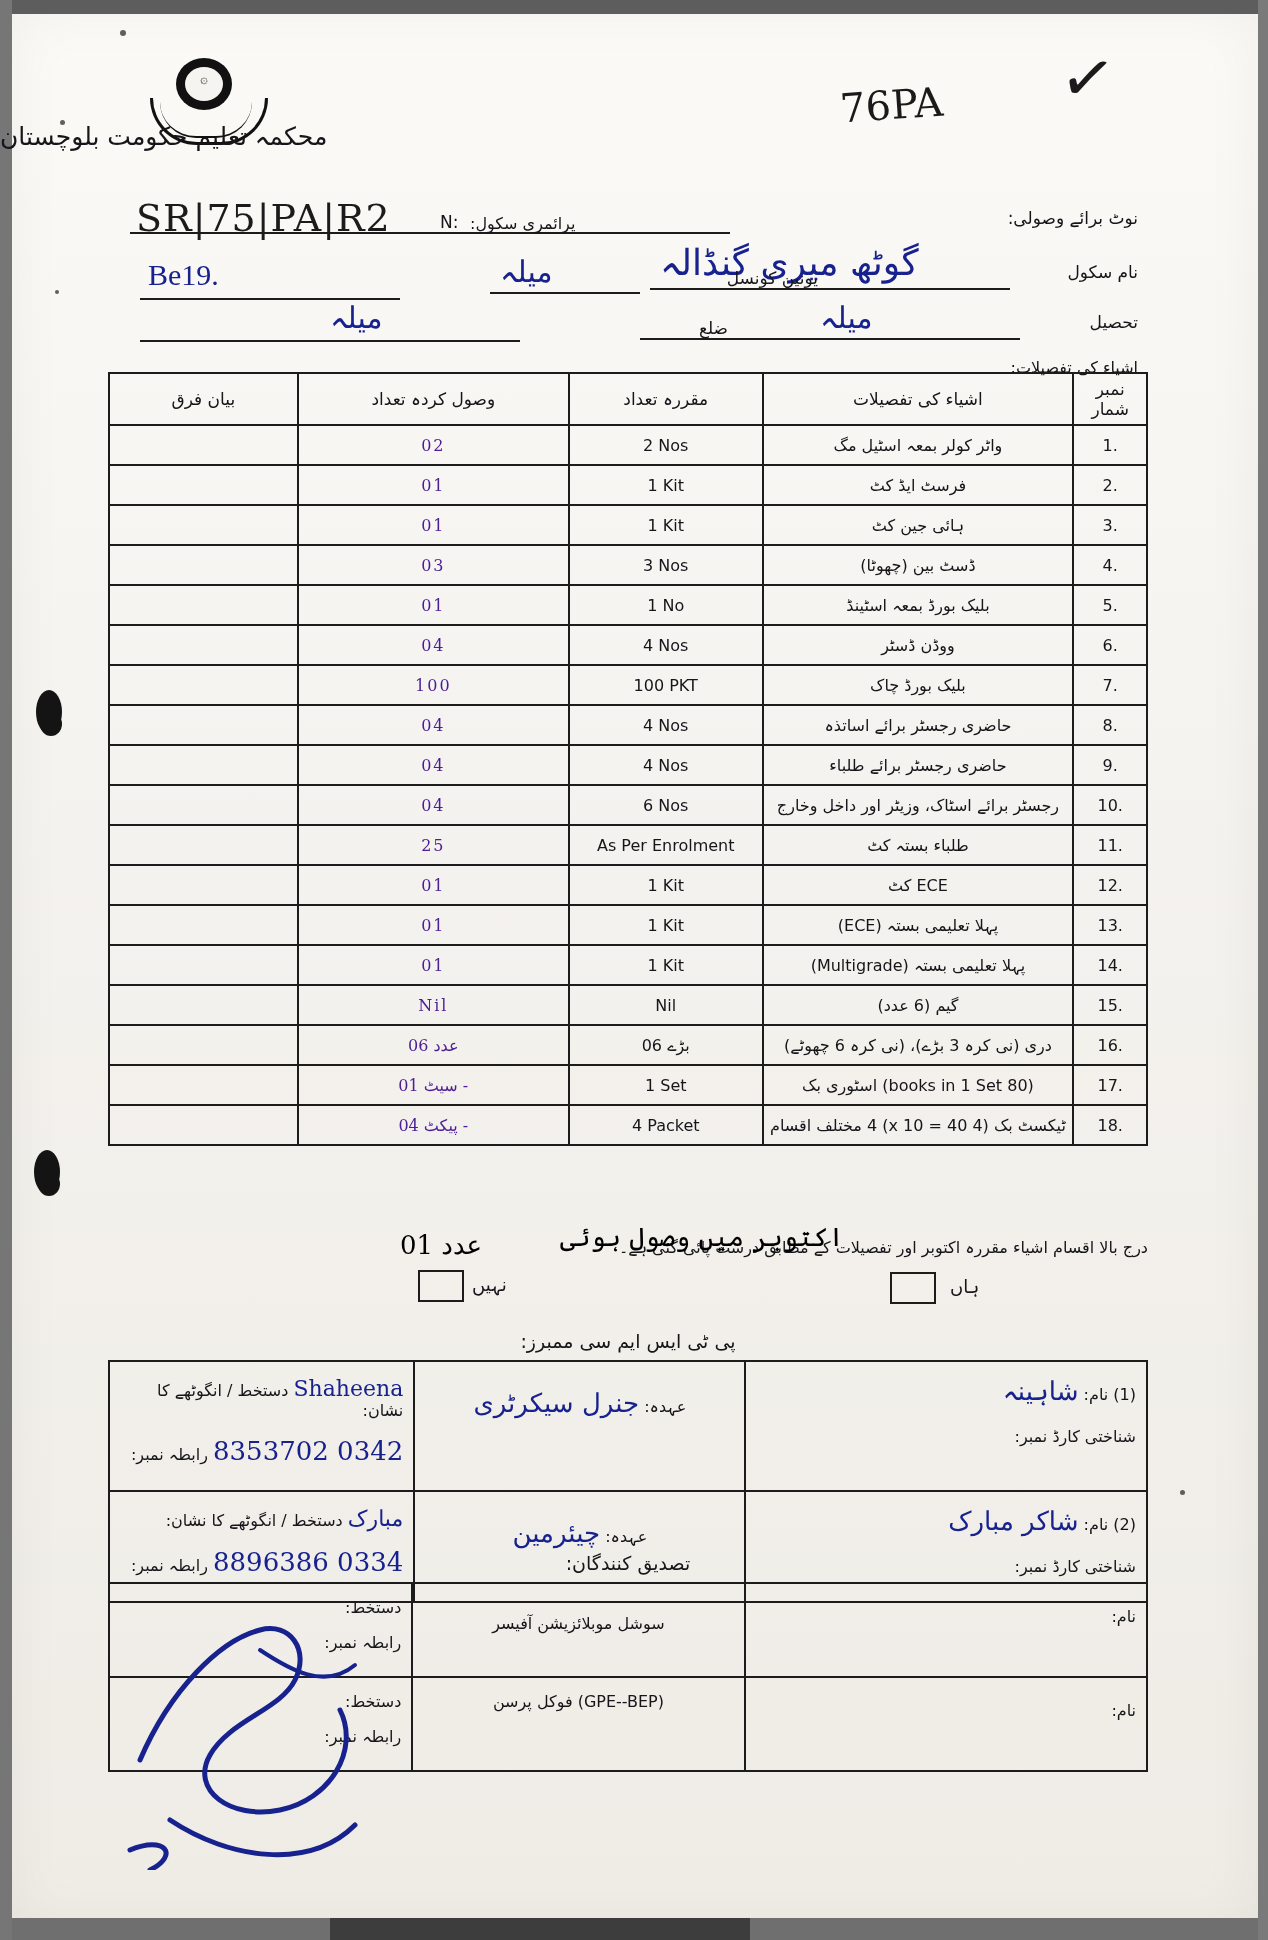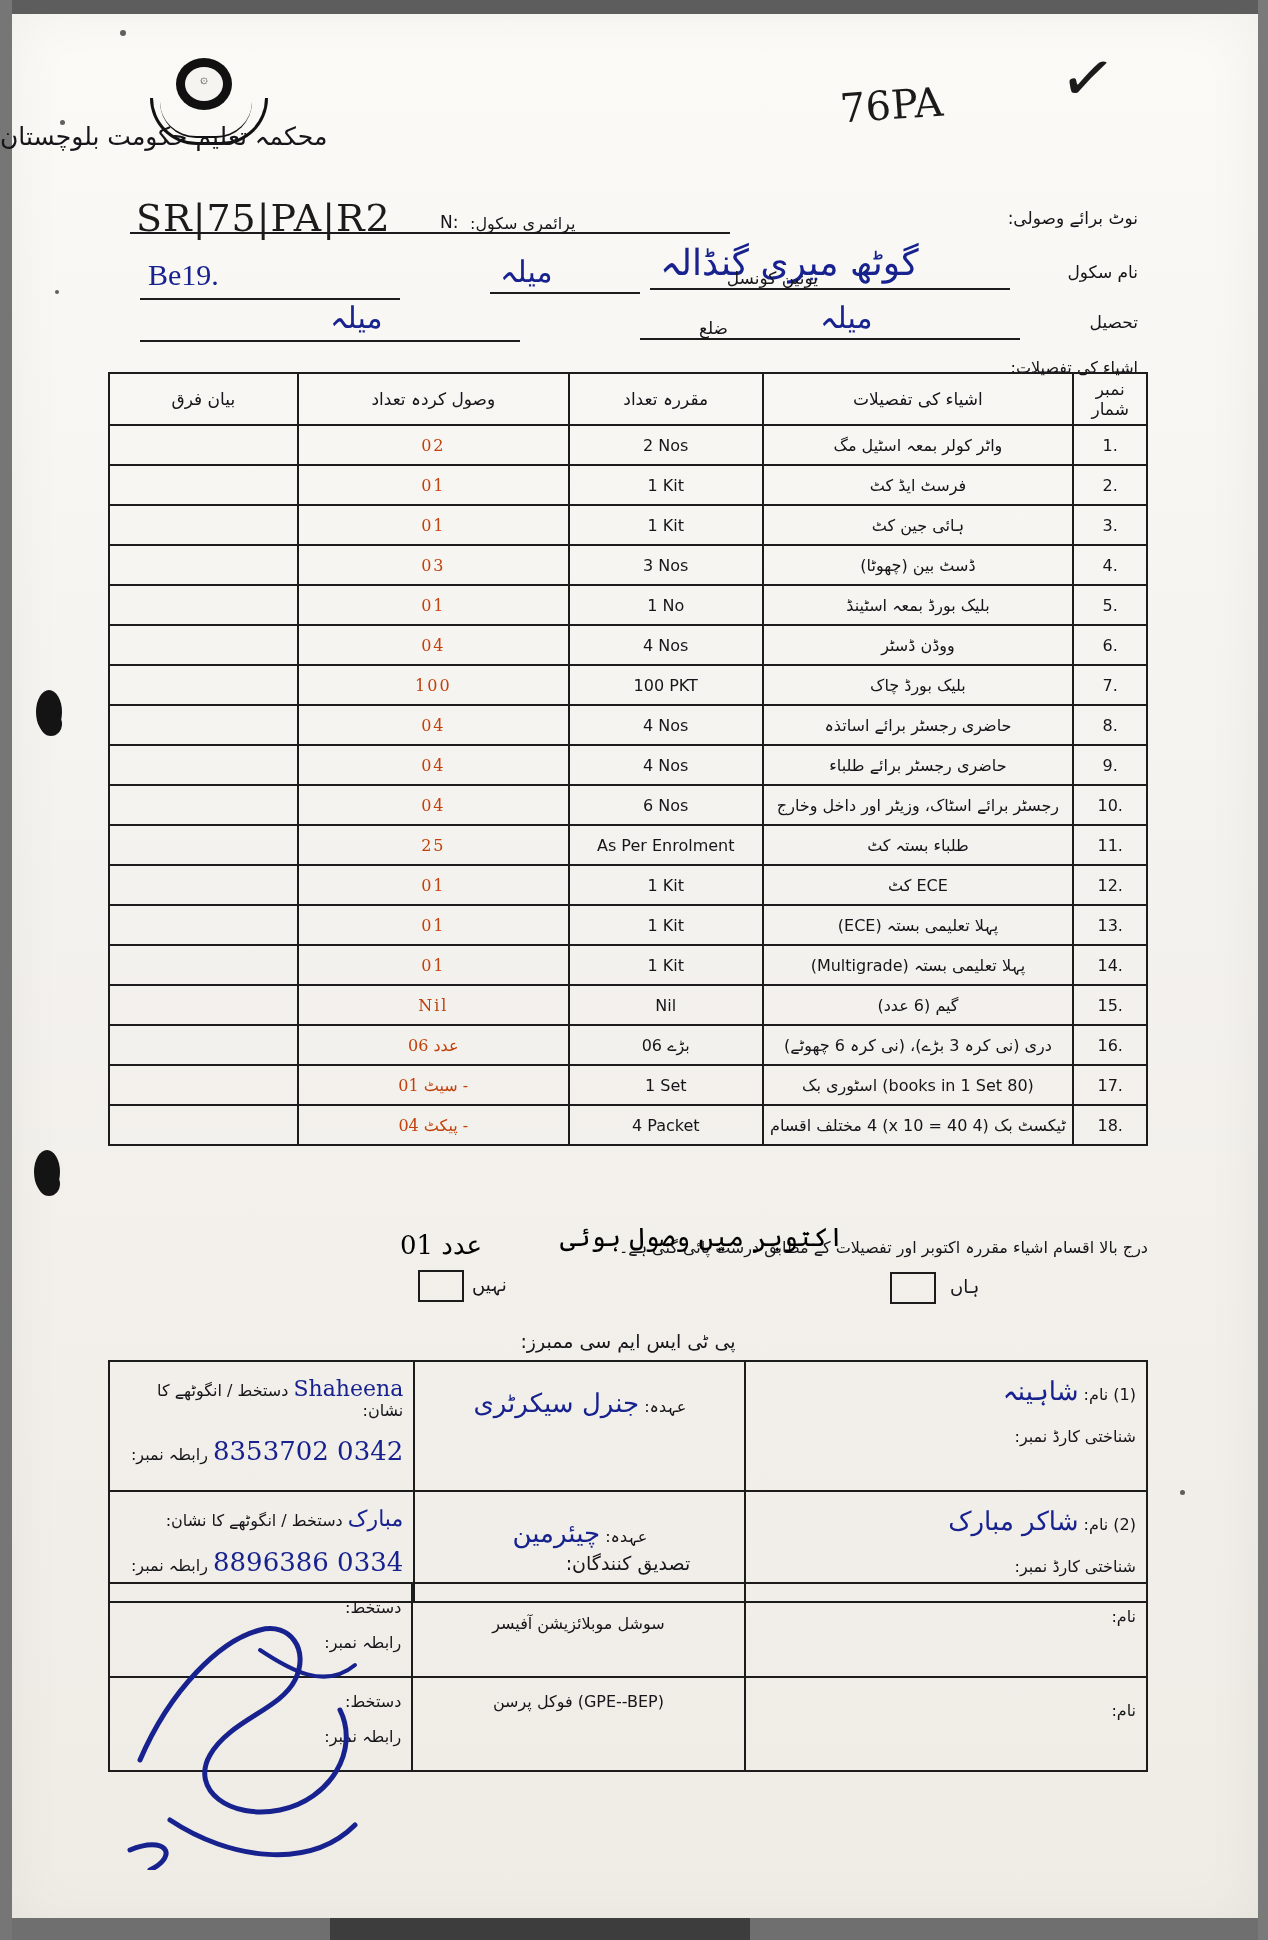--- a/index.html
+++ b/index.html
@@ -166,21 +166,21 @@
     font-size: 17px;
     font-weight: normal;
   }
   .c-sr { width: 62px; text-align: center; }
   .c-det { width: 318px; text-align: center; }
   .c-fix { width: 190px; text-align: center; direction: ltr; }
   .c-rec { width: 280px; text-align: center; }
   .c-diff { width: 190px; text-align: center; }
   .recv {
     font-family: "DejaVu Serif", serif;
-    color: #c2410c;
+    color: #4c1d95;
     font-size: 30px;
     letter-spacing: 2px;
     direction: ltr;
     margin-left: 12px;
   }
   .recv-small { font-size: 24px; }
   .note-line {
     position: absolute;
     left: 108px; top: 1238px;
     width: 1040px;

